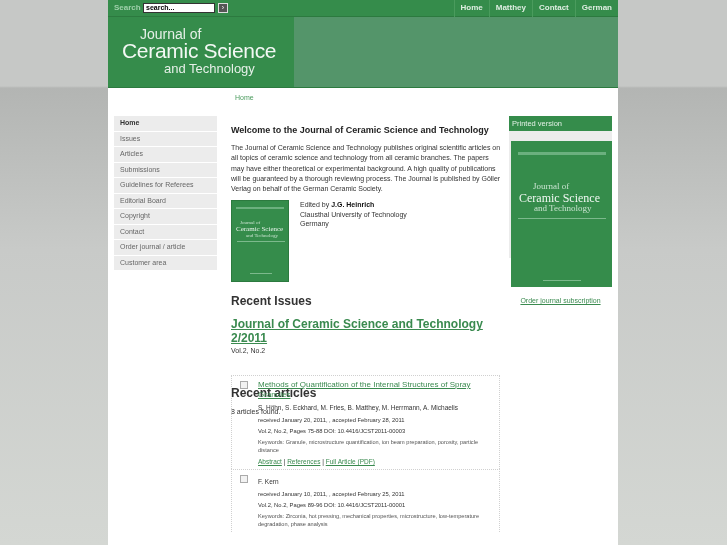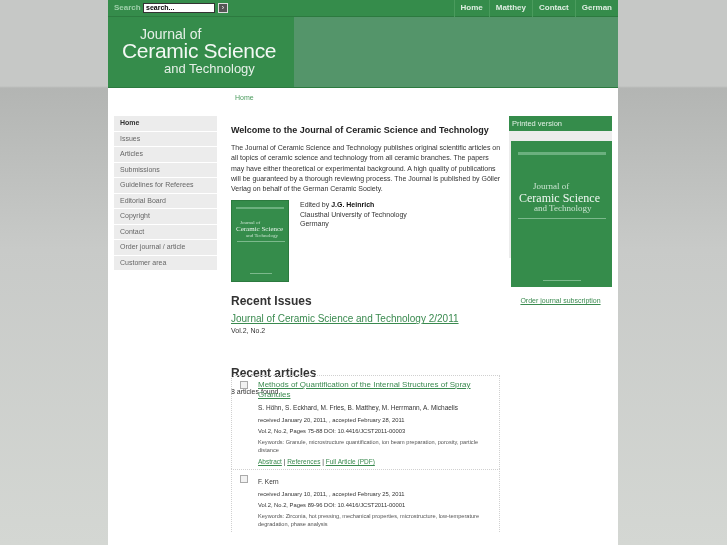--- a/index.html
+++ b/index.html
@@ -70,21 +70,21 @@
   .cover-small .cs-bar { position: absolute; left: 4px; top: 6px; width: 48px; height: 2px; background: #6bb07e; }
   .cover-small .cs-t1 { position: absolute; left: 8px; top: 19px; font-family: "Liberation Serif", serif; font-size: 5px; color: #c8e3cf; }
   .cover-small .cs-t2 { position: absolute; left: 4px; top: 24px; font-family: "Liberation Serif", serif; font-size: 7px; color: #e8f3eb; white-space: nowrap; }
   .cover-small .cs-t3 { position: absolute; left: 14px; top: 32px; font-family: "Liberation Serif", serif; font-size: 5px; color: #c8e3cf; }
   .cover-small .cs-line { position: absolute; left: 5px; top: 40px; width: 48px; height: 1px; background: #7cb98c; }
   .cover-small .cs-foot { position: absolute; left: 18px; top: 72px; width: 22px; height: 1px; background: #7cb98c; }
   .editor-text { position: absolute; left: 69px; top: 0; font-size: 7px; line-height: 9.5px; color: #333; }
   .editor-text b { color: #111; }
   .section-title { font-size: 12px; color: #333; font-weight: bold; }
   .recent-issues-title { margin-top: 12px; }
-  .issue-link { font-size: 10px; font-weight: normal; color: #3a8a4f; text-decoration: underline; display: inline-block; }
+  .issue-link { margin-top: 9px; font-size: 12px; font-weight: bold; color: #3a8a4f; text-decoration: underline; display: inline-block; }
   .issue-vol { font-size: 7px; color: #333; margin-top: 1px; }
   .recent-articles-title { margin-top: 32px; }
   .found { margin-top: 8px; font-size: 7px; color: #333; }
   
   .articles { position: absolute; left: 123px; top: 375px; width: 269px; }
   .article {
     position: relative; border: 1px dotted #d0d0d0; border-bottom: none;
     padding: 4px 4px 4px 26px;
   }
   .article .chk {

